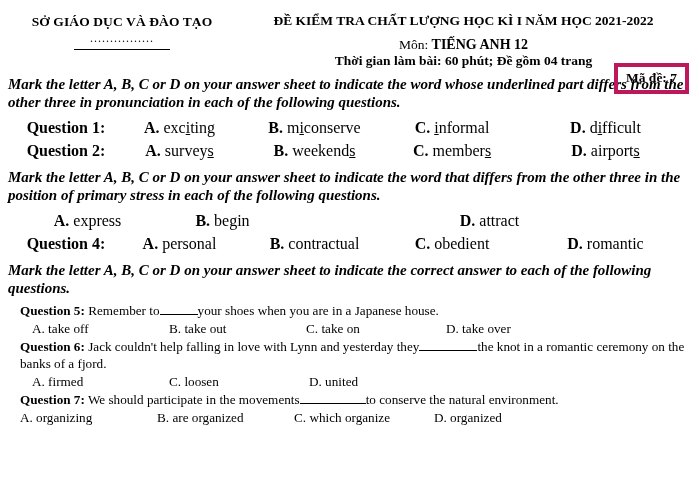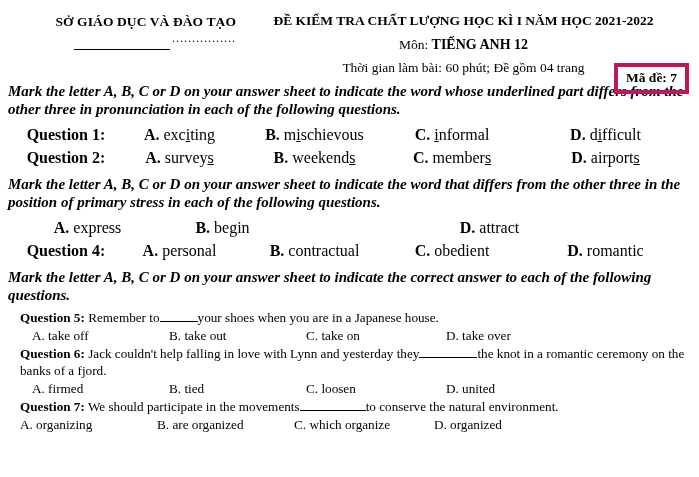--- a/index.html
+++ b/index.html
@@ -24,21 +24,21 @@
 
   
   .header {
     display: flex;
     flex-direction: row;
     align-items: flex-start;
     padding: 10px 8px 0 8px;
   }
   .hdr-left {
     width: 228px;
-    text-align: right;
+    text-align: center;
     padding-top: 4px;
   }
   .hdr-left .org {
     font-size: 13.5px;
     font-weight: bold;
     letter-spacing: 0.1px;
     white-space: nowrap;
   }
   .dots {
     font-size: 12px;
@@ -64,21 +64,21 @@
   }
   .hdr-right .subject {
     font-size: 13.5px;
     margin-top: 8px;
   }
   .hdr-right .subject b {
     font-size: 14px;
   }
   .hdr-right .timing {
     font-size: 13.5px;
-    margin-top: 7px;
+    font-weight: bold;
   }
   .code-box {
     position: absolute;
     right: 10px;
     top: 63px;
     border: 4px solid #be185d;
     padding: 3px 8px 4px 8px;
     font-size: 13.5px;
     font-weight: bold;
     white-space: nowrap;
@@ -164,21 +164,21 @@
 
   <div class="content">
 
     <div class="instruction">Mark the letter A, B, C or D on your answer sheet to indicate the word whose underlined part differs from the other three in pronunciation in each of the following questions.</div>
 
     <div class="grid4">
       <div class="c0">Question 1:</div>
       <div class="c1"><b>A.</b>
         <span><span>exc</span><span class="u">i</span><span>ting</span></span></div>
       <div class="c2"><b>B.</b>
-        <span><span>m</span><span class="u">i</span><span>schievous</span></span></div>
+        <span><span>m</span><span class="u">i</span><span>conserve</span></span></div>
       <div class="c3"><b>C.</b>
         <span><span></span><span class="u">i</span><span>nformal</span></span></div>
       <div class="c4"><b>D.</b>
         <span><span>d</span><span class="u">i</span><span>fficult</span></span></div>
     </div>
 
     <div class="grid4">
       <div class="c0">Question 2:</div>
       <div class="c1"><b>A.</b>
         <span><span>survey</span><span class="u">s</span><span></span></span></div>
@@ -225,21 +225,20 @@
       <div class="o3"><span>C. take on</span></div>
       <div class="o4"><span>D. take over</span></div>
     </div>
 
     <div class="qstem">
       <span class="qlabel">Question 6:</span>
       <span>Jack couldn't help falling in love with Lynn and yesterday they</span><span class="blank" style="width:58px"></span><span>the knot in a romantic ceremony on the banks of a fjord.</span>
     </div>
     <div class="optrow">
       <div class="o1"><span>A. firmed</span></div>
-      <div class="o2"><span>B. tied</span></div>
       <div class="o3"><span>C. loosen</span></div>
       <div class="o4"><span>D. united</span></div>
     </div>
 
     <div class="qstem">
       <span class="qlabel">Question 7:</span>
       <span>We should participate in the movements</span><span class="blank" style="width:66px"></span><span>to conserve the natural environment.</span>
     </div>
     <div class="optrow" style="padding-left:12px">
       <div class="o1"><span>A. organizing</span></div>

